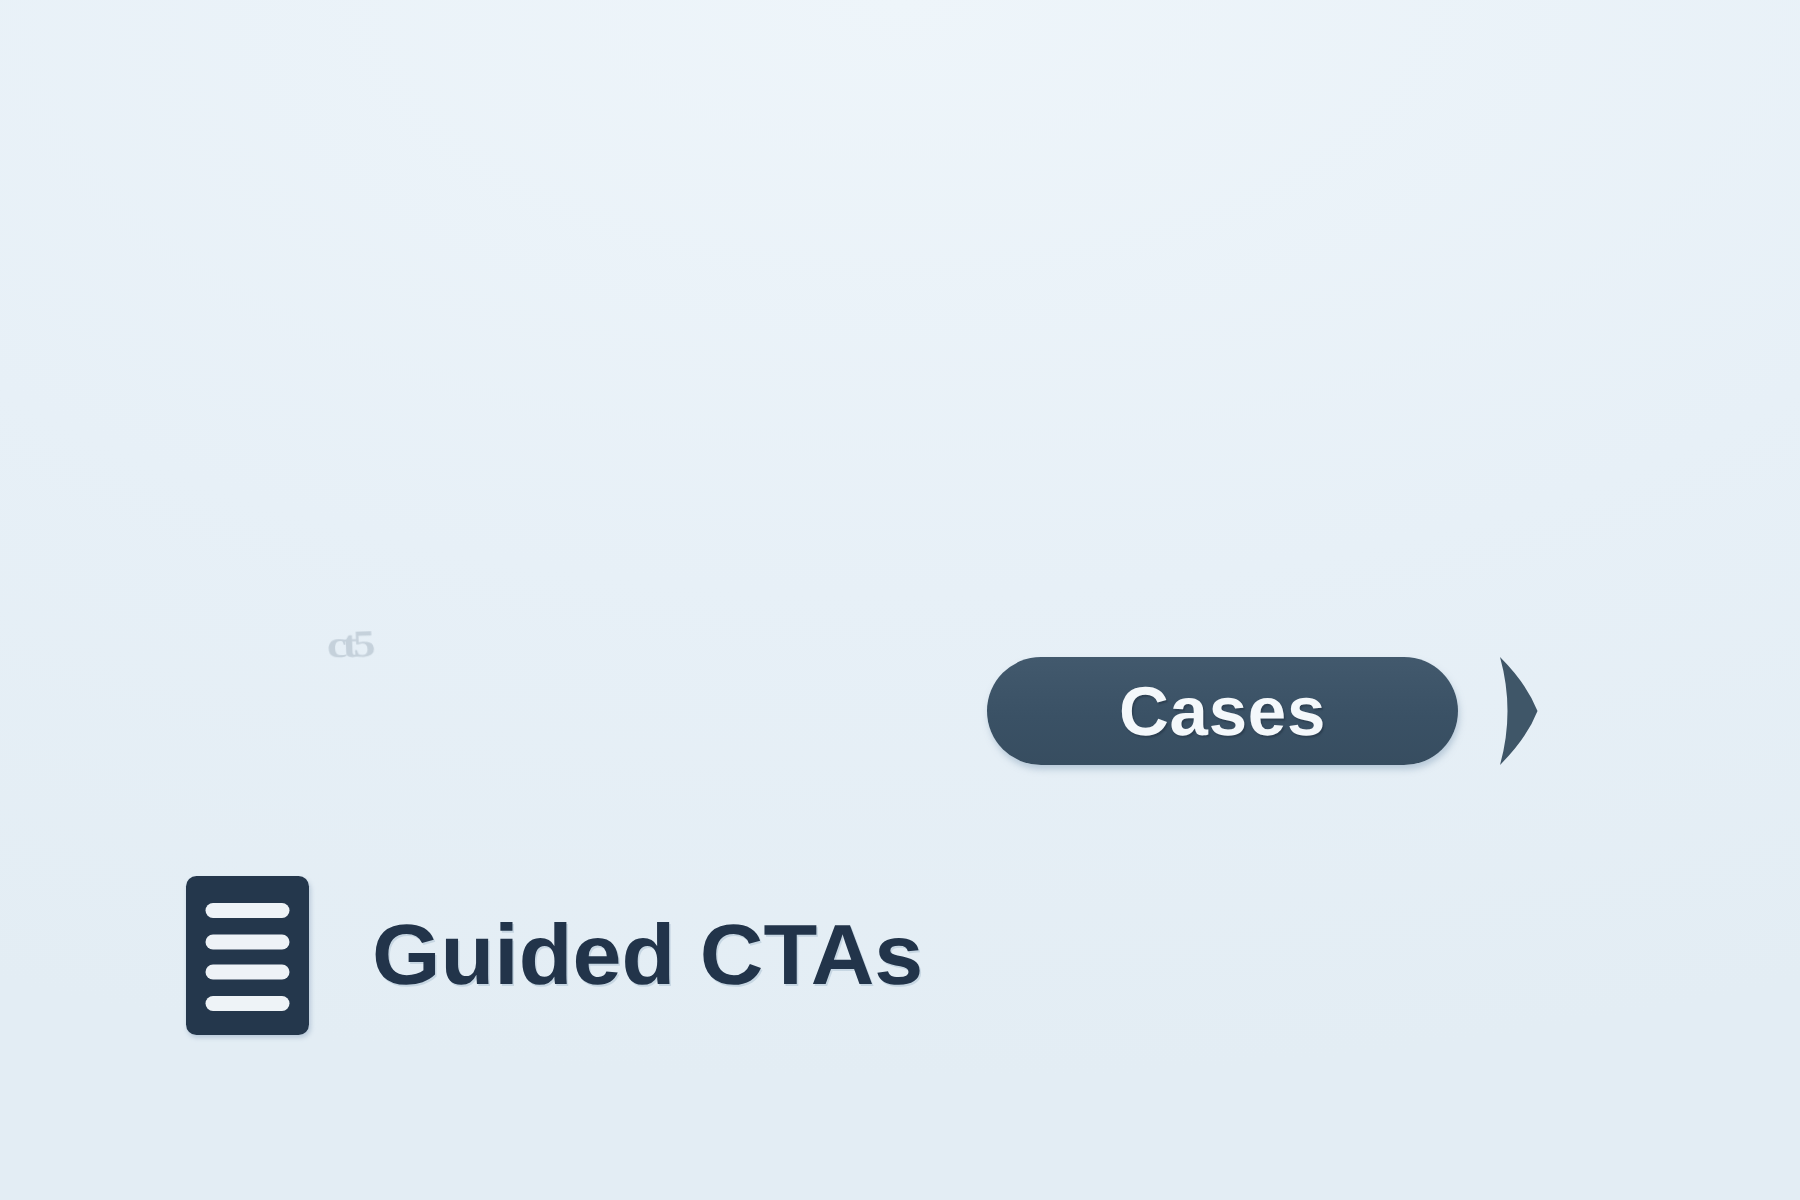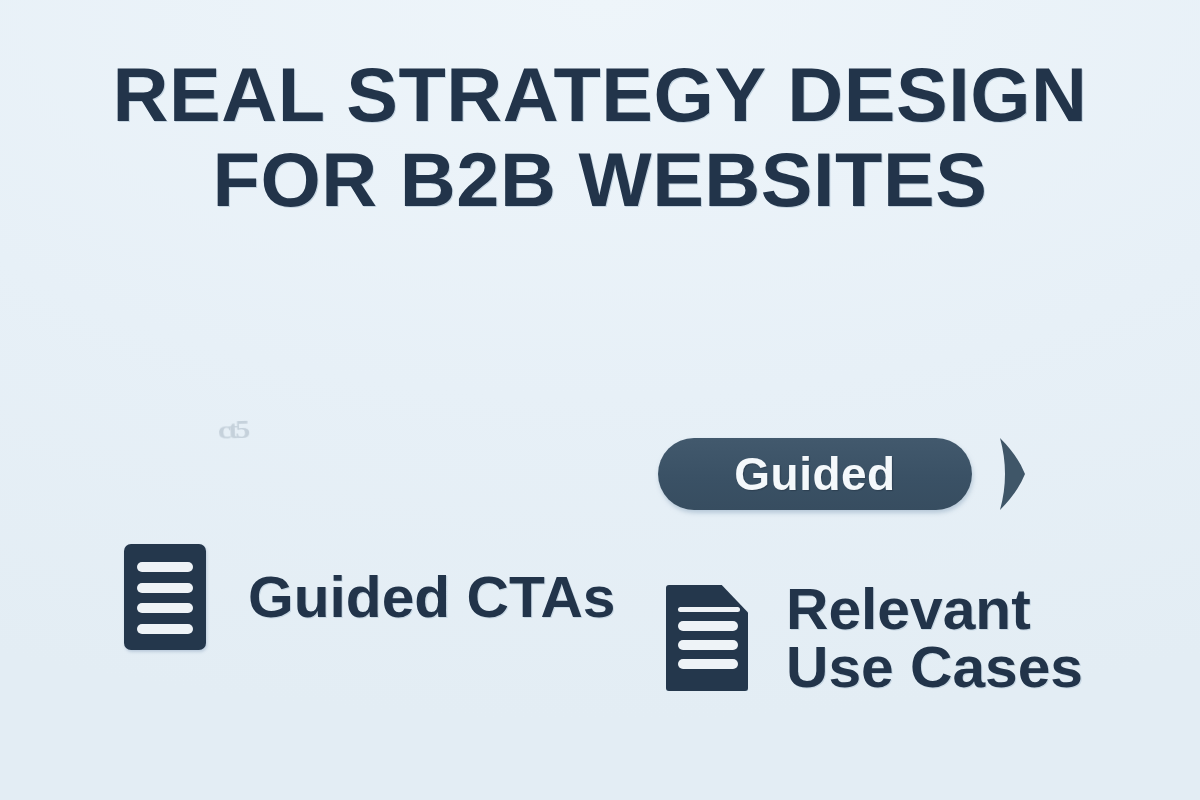--- a/index.html
+++ b/index.html
@@ -45,21 +45,21 @@
   }
 
   
   .row {
     position: absolute;
     display: flex;
     align-items: center;
   }
   .row-1 { left: 100px; top: 288px; }
   .row-2 { left: 100px; top: 432px; }
-  .row-3 { left: 100px; top: 544px; padding-left: 24px; }
+  .row-3 { left: 100px; top: 584px; padding-left: 24px; }
   .row-2b { left: 658px; top: 434px; }
   .row-3b { left: 666px; top: 580px; }
 
   .feature-label {
     font-family: "Liberation Sans Narrow", "Liberation Sans", sans-serif;
     font-weight: bold;
     font-size: 57px;
     line-height: 58px;
     color: #22344a;
     text-shadow: 1px 1px 0 rgba(155,180,200,0.40);
@@ -193,58 +193,41 @@
     transform: scaleY(0.85) rotate(-2deg);
     filter: blur(0.4px);
     user-select: none;
   }
 </style>
 </head>
 <body>
 
 <div id="poster">
 
-  <div class="title-block">
-    <span class="title-line">REAL STRATEGY DESIGN</span>
-    <span class="title-line">FOR B2B WEBSITES</span>
-  </div>
 
 
 
   <div class="artifact-glyph">ct5</div>
 
   <div class="row row-2b">
     <div class="cta-pill">
-      <span class="cta-pill-label">Guided</span>
+      <span class="cta-pill-label">Cases</span>
     </div>
     <svg class="cta-arrow" width="32" height="80" viewBox="0 0 32 80" aria-hidden="true">
       <path d="M4 4 Q14 40 4 76 Q22 58 29 40 Q22 22 4 4 Z" fill="#3f5668"></path>
     </svg>
   </div>
 
   <div class="row row-3">
     <div class="icon-doc">
       <div class="sheet"></div>
       <div class="lines">
         <span></span>
         <span></span>
         <span></span>
         <span></span>
       </div>
     </div>
     <div class="feature-label label-gap-3">Guided CTAs</div>
   </div>
 
-  <div class="row row-3b">
-    <div class="icon-doc folded">
-      <div class="sheet"></div>
-      <div class="lines">
-        <span class="thin"></span>
-        <span></span>
-        <span></span>
-        <span></span>
-      </div>
-    </div>
-    <div class="feature-label label-gap-4">Relevant
-Use Cases</div>
-  </div>
 
 </div>
 
 </body></html>

